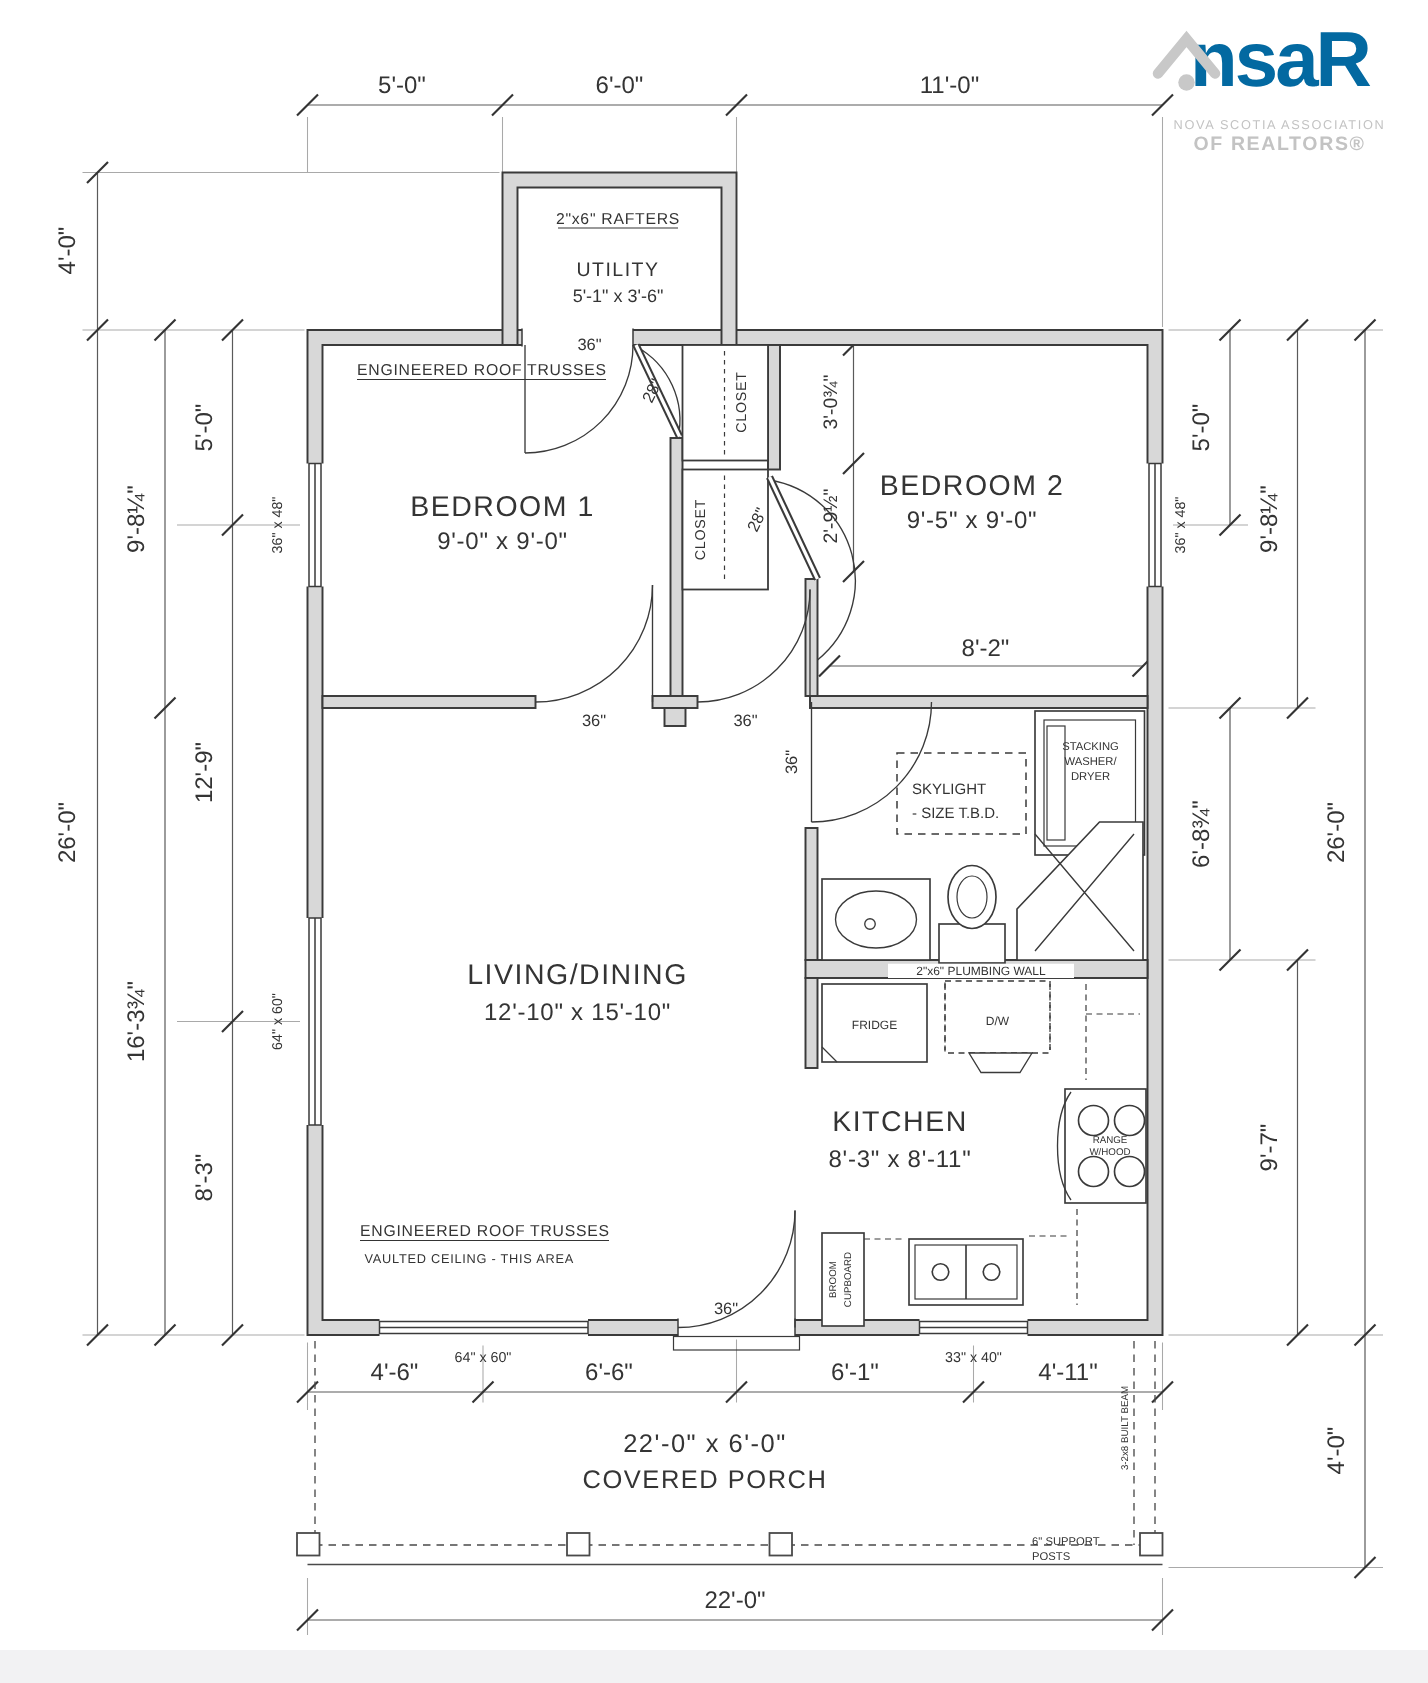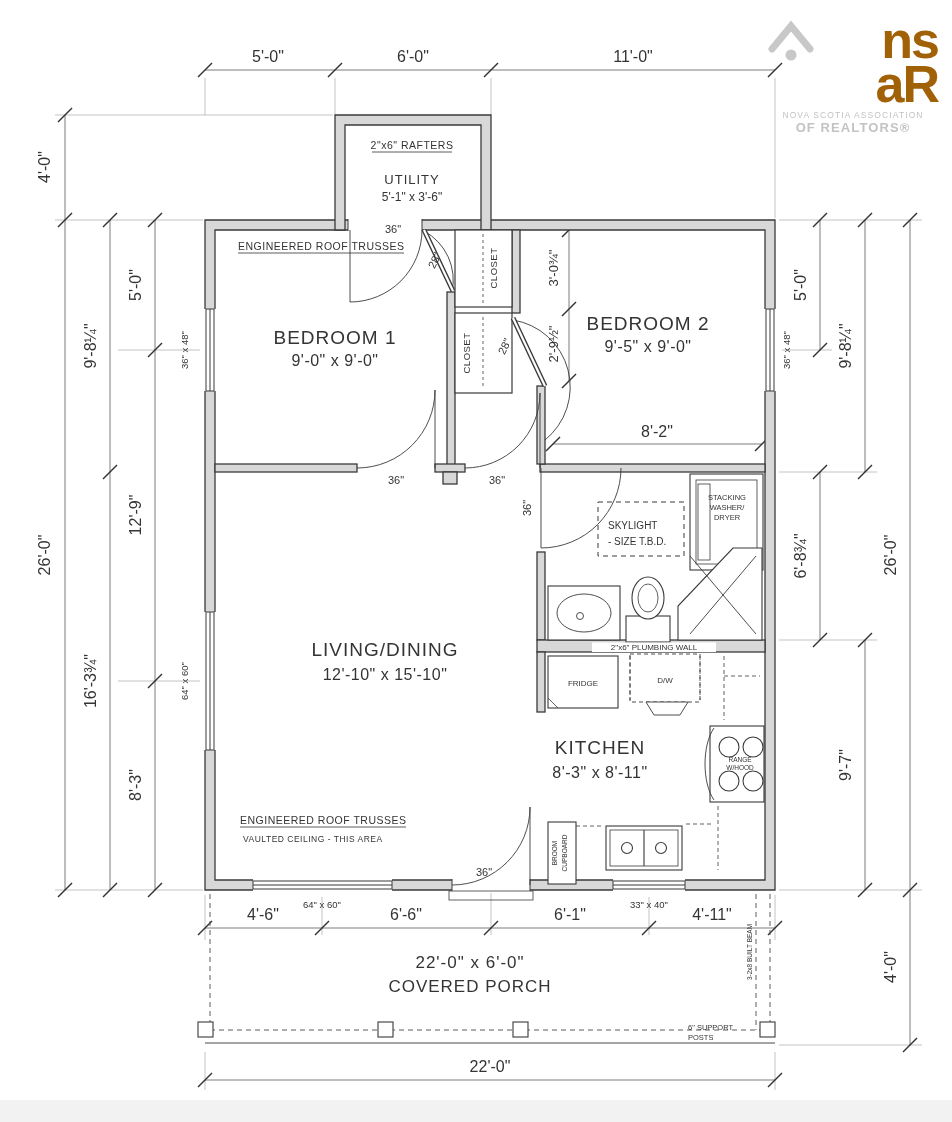--- a/index.html
+++ b/index.html
@@ -12,22 +12,22 @@
   .room{font-size:19px;letter-spacing:1px;}
   .roomsize{font-size:16px;letter-spacing:0.5px;}
   .note{font-size:10.5px;letter-spacing:0.5px;}
   .tiny{font-size:8px;}
   .door{font-size:11px;}
   .win{font-size:9.5px;}
   .mid{text-anchor:middle;}
   
   .logo{position:absolute;right:14px;top:18px;width:170px;text-align:center;color:#c8c8c8;}
   .logo-row{display:flex;align-items:flex-end;justify-content:center;font-weight:bold;
-            font-size:52px;line-height:0.85;letter-spacing:-2px;color:#a16207;flex-direction:column;}
-  .logo-sub{font-size:8.5px;letter-spacing:1.1px;color:#c3c3c3;margin-top:4px;}
+            font-size:52px;line-height:0.85;letter-spacing:-2px;color:#0369a1;}
+  .logo-sub{font-size:8.5px;letter-spacing:1.1px;color:#c3c3c3;margin-top:16px;}
   .logo-sub2{font-size:13px;letter-spacing:1.1px;color:#c3c3c3;font-weight:bold;}
   .strip{position:absolute;left:0;bottom:0;width:100%;height:22px;background:#f2f2f3;}
 </style>
 </head>
 <body>
 
 <div class="canvas">
 
   <div class="logo">
     <div class="logo-row">

